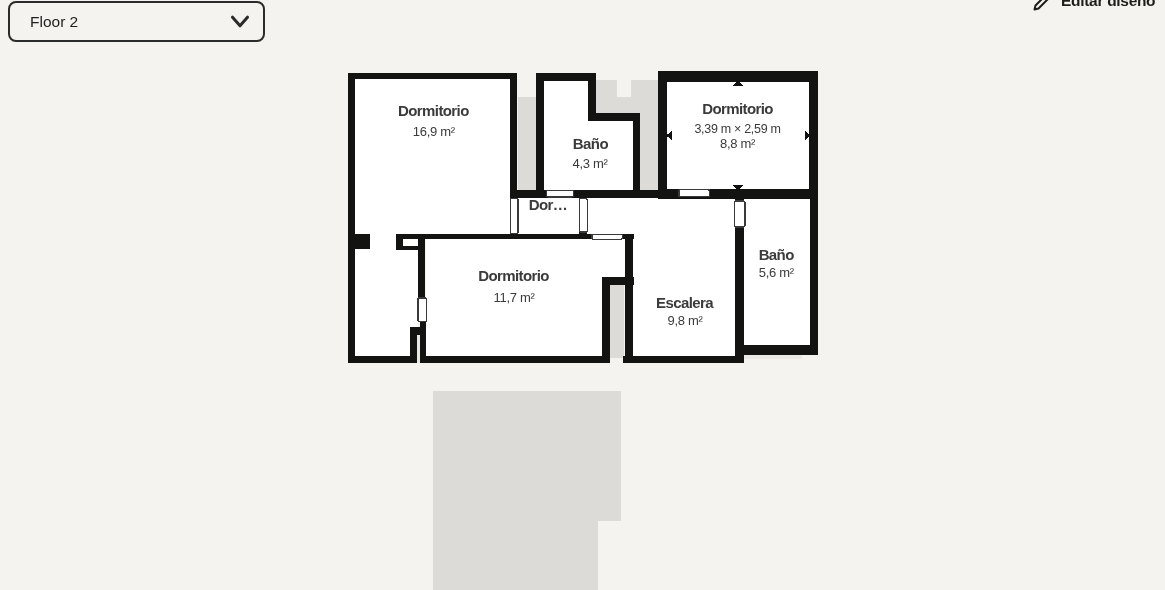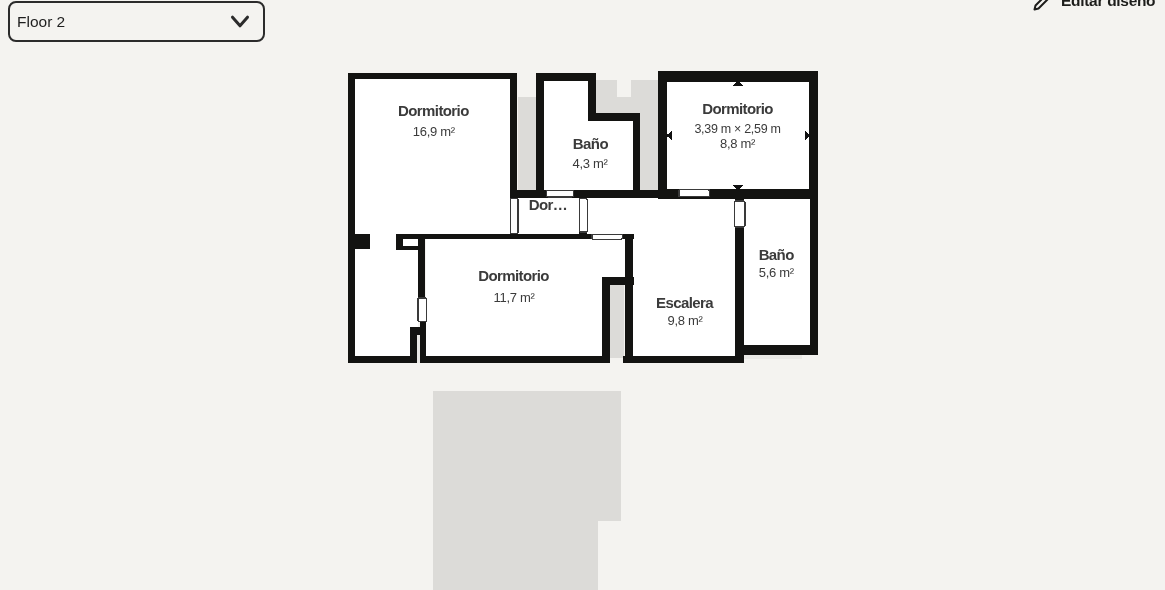--- a/index.html
+++ b/index.html
@@ -159,21 +159,21 @@
 
   <text class="sub" x="685" y="325.4" font-size="13" text-anchor="middle">9,8 m²</text>
 
   <text class="lbl" x="776.2" y="259.5" font-size="15" text-anchor="middle">Baño</text>
 
   <text class="sub" x="776.3" y="276.6" font-size="13" text-anchor="middle">5,6 m²</text>
 </svg>
 
 <div style="position:absolute;left:7.7px;top:0.5px;width:257.5px;height:41.5px;border:2.1px solid #2b2b2b;border-radius:8px;box-sizing:border-box;"></div>
 
-<div style="position:absolute;left:17px;top:12.5px;font-size:15.5px;color:#1e1e1e;">Floor 2</div>
+<div style="position:absolute;left:30px;top:12.5px;font-size:15.5px;color:#1e1e1e;">Floor 2</div>
 
 <svg width="20" height="15" viewBox="0 0 20 15" style="position:absolute;left:230px;top:15.3px;">
   <path d="M2.5 2.2 L10 10.8 L17.5 2.2" fill="none" stroke="#2b2b2b" stroke-width="3" stroke-linecap="round" stroke-linejoin="round"></path>
 </svg>
 
 <div style="position:absolute;left:1031px;top:-12px;width:134px;height:24px;overflow:hidden;">
 
   <svg width="18" height="24" viewBox="0 0 18 24" style="position:absolute;left:0;top:0;">
     <path d="M4.5 15.5 L14 6 L17 9 L7.5 18.5 L3.5 19.5 Z" fill="none" stroke="#1d1d1b" stroke-width="2" stroke-linejoin="round" transform="translate(0,2)"></path>
   </svg>

